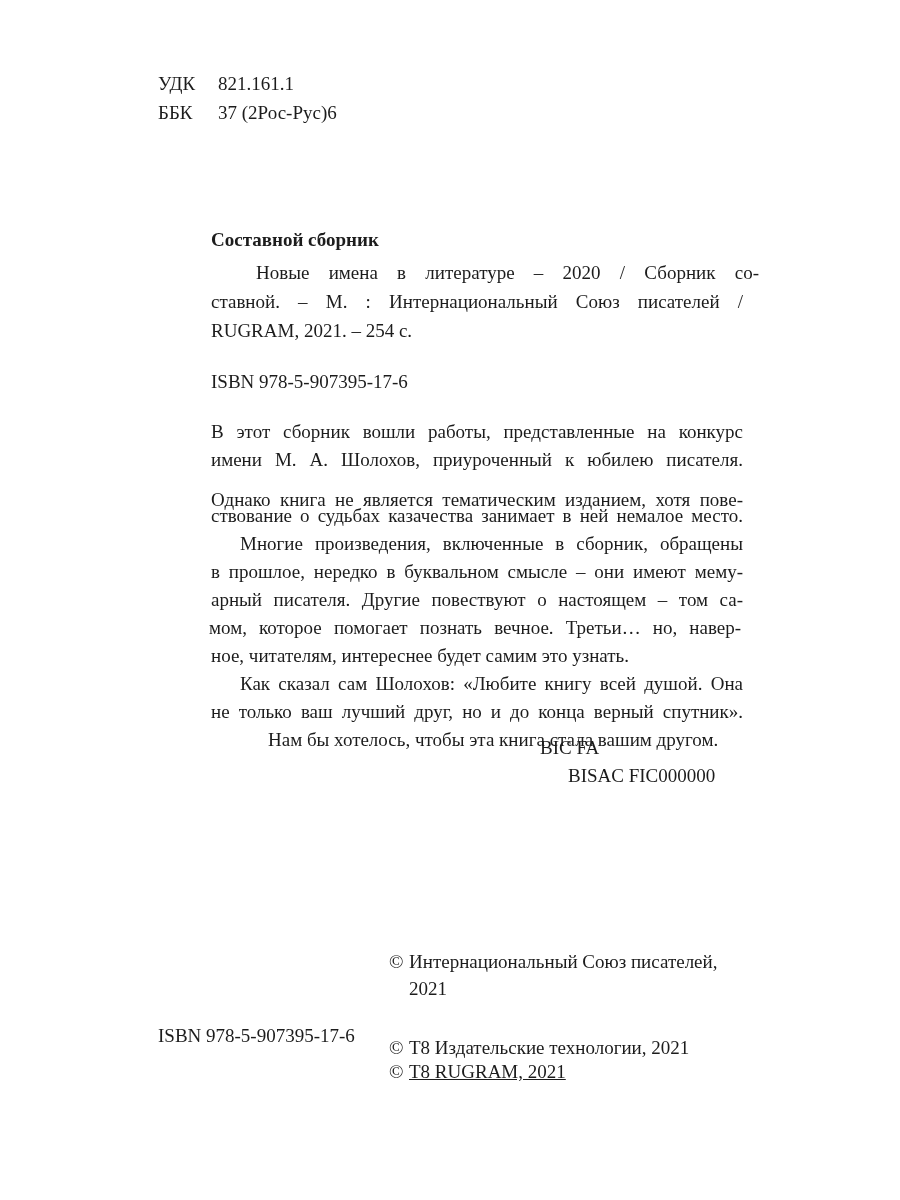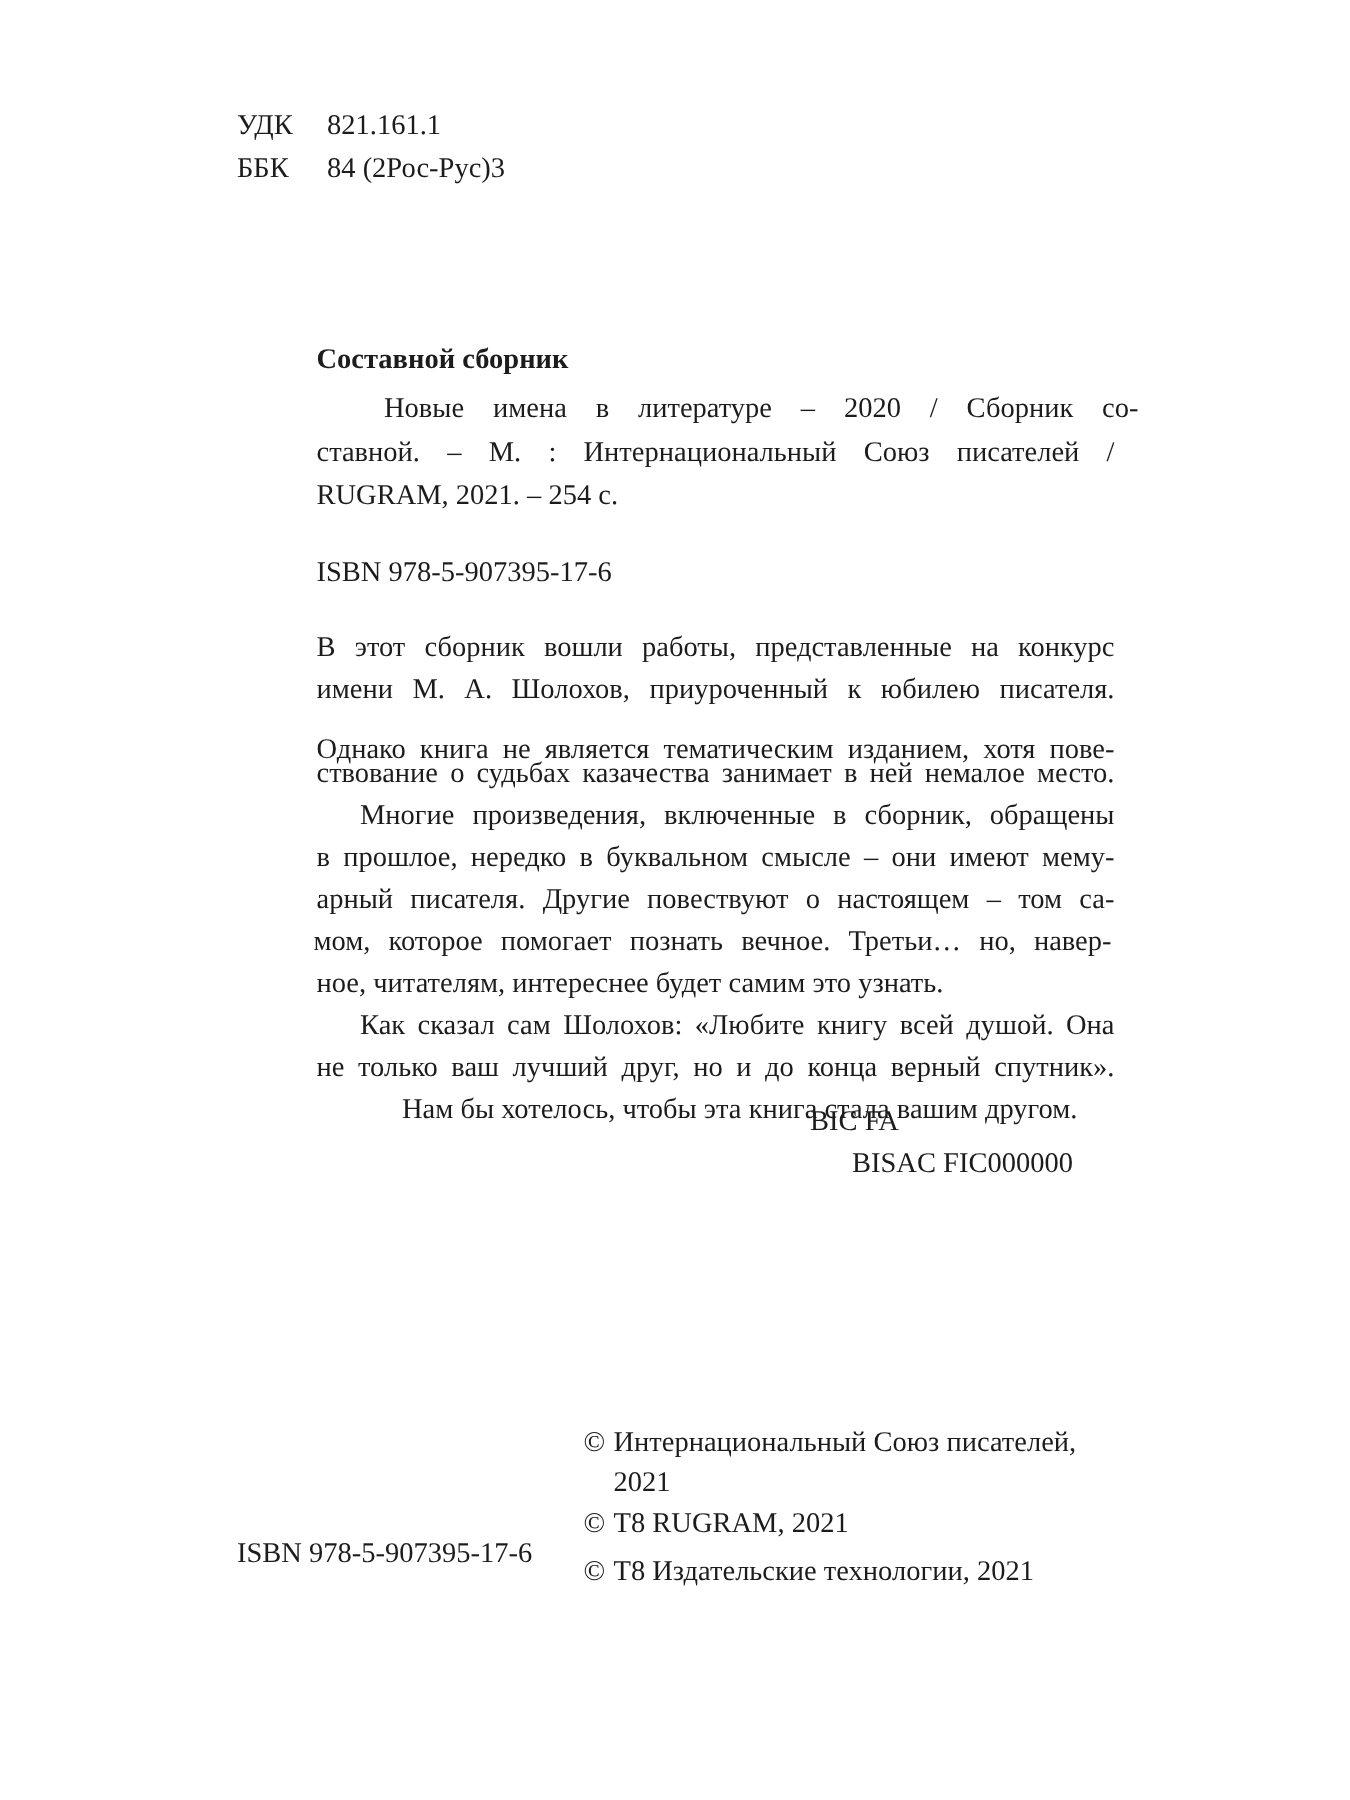--- a/index.html
+++ b/index.html
@@ -32,21 +32,21 @@
     .classif-label { display: inline-block; width: 60px; }
     .copy-sign { display: inline-block; width: 20px; }
   </style>
 </head>
 <body>
 
 <div class="line" style="left:158px; top:72px;">
   <span class="classif-label">УДК</span><span>821.161.1</span>
 </div>
 <div class="line" style="left:158px; top:101px;">
-  <span class="classif-label">ББК</span><span>84 (2Рос-Рус)3</span>
+  <span class="classif-label">ББК</span><span>37 (2Рос-Рус)6</span>
 </div>
 
 <div class="line bold" style="left:211px; top:228px;">Составной сборник</div>
 <div class="line justify" style="left:256px; top:261px; width:503px;">Новые имена в литературе – 2020 / Сборник со-</div>
 <div class="line justify" style="left:211px; top:290px; width:532px;">ставной. – М. : Интернациональный Союз писателей /</div>
 <div class="line" style="left:211px; top:319px;">RUGRAM, 2021. – 254 с.</div>
 
 <div class="line" style="left:211px; top:370px;">ISBN 978-5-907395-17-6</div>
 
 <div class="line justify" style="left:211px; top:420px; width:532px;">В этот сборник вошли работы, представленные на конкурс</div>
@@ -62,19 +62,19 @@
 <div class="line justify" style="left:211px; top:700px; width:532px;">не только ваш лучший друг, но и до конца верный спутник».</div>
 <div class="line" style="left:240px; top:728px;margin-left:28px;">Нам бы хотелось, чтобы эта книга стала вашим другом.</div>
 
 <div class="line" style="left:540px; top:736px;">BIC FA</div>
 <div class="line" style="left:568px; top:764px;">BISAC FIC000000</div>
 
 <div class="line" style="left:389px; top:950px;">
   <span class="copy-sign">©</span><span>Интернациональный Союз писателей,</span>
 </div>
 <div class="line" style="left:409px; top:977px;">2021</div>
-<div class="line" style="left:389px; top:1004px;">
+<div class="line" style="left:389px; top:1060px;text-decoration:underline;">
   <span class="copy-sign">©</span><span>T8 RUGRAM, 2021</span>
 </div>
 <div class="line" style="left:389px; top:1024px;margin-top:12px;">
   <span class="copy-sign">©</span><span>T8 Издательские технологии, 2021</span>
 </div>
 <div class="line" style="left:158px; top:1024px;">ISBN 978-5-907395-17-6</div>
 
 </body></html>

